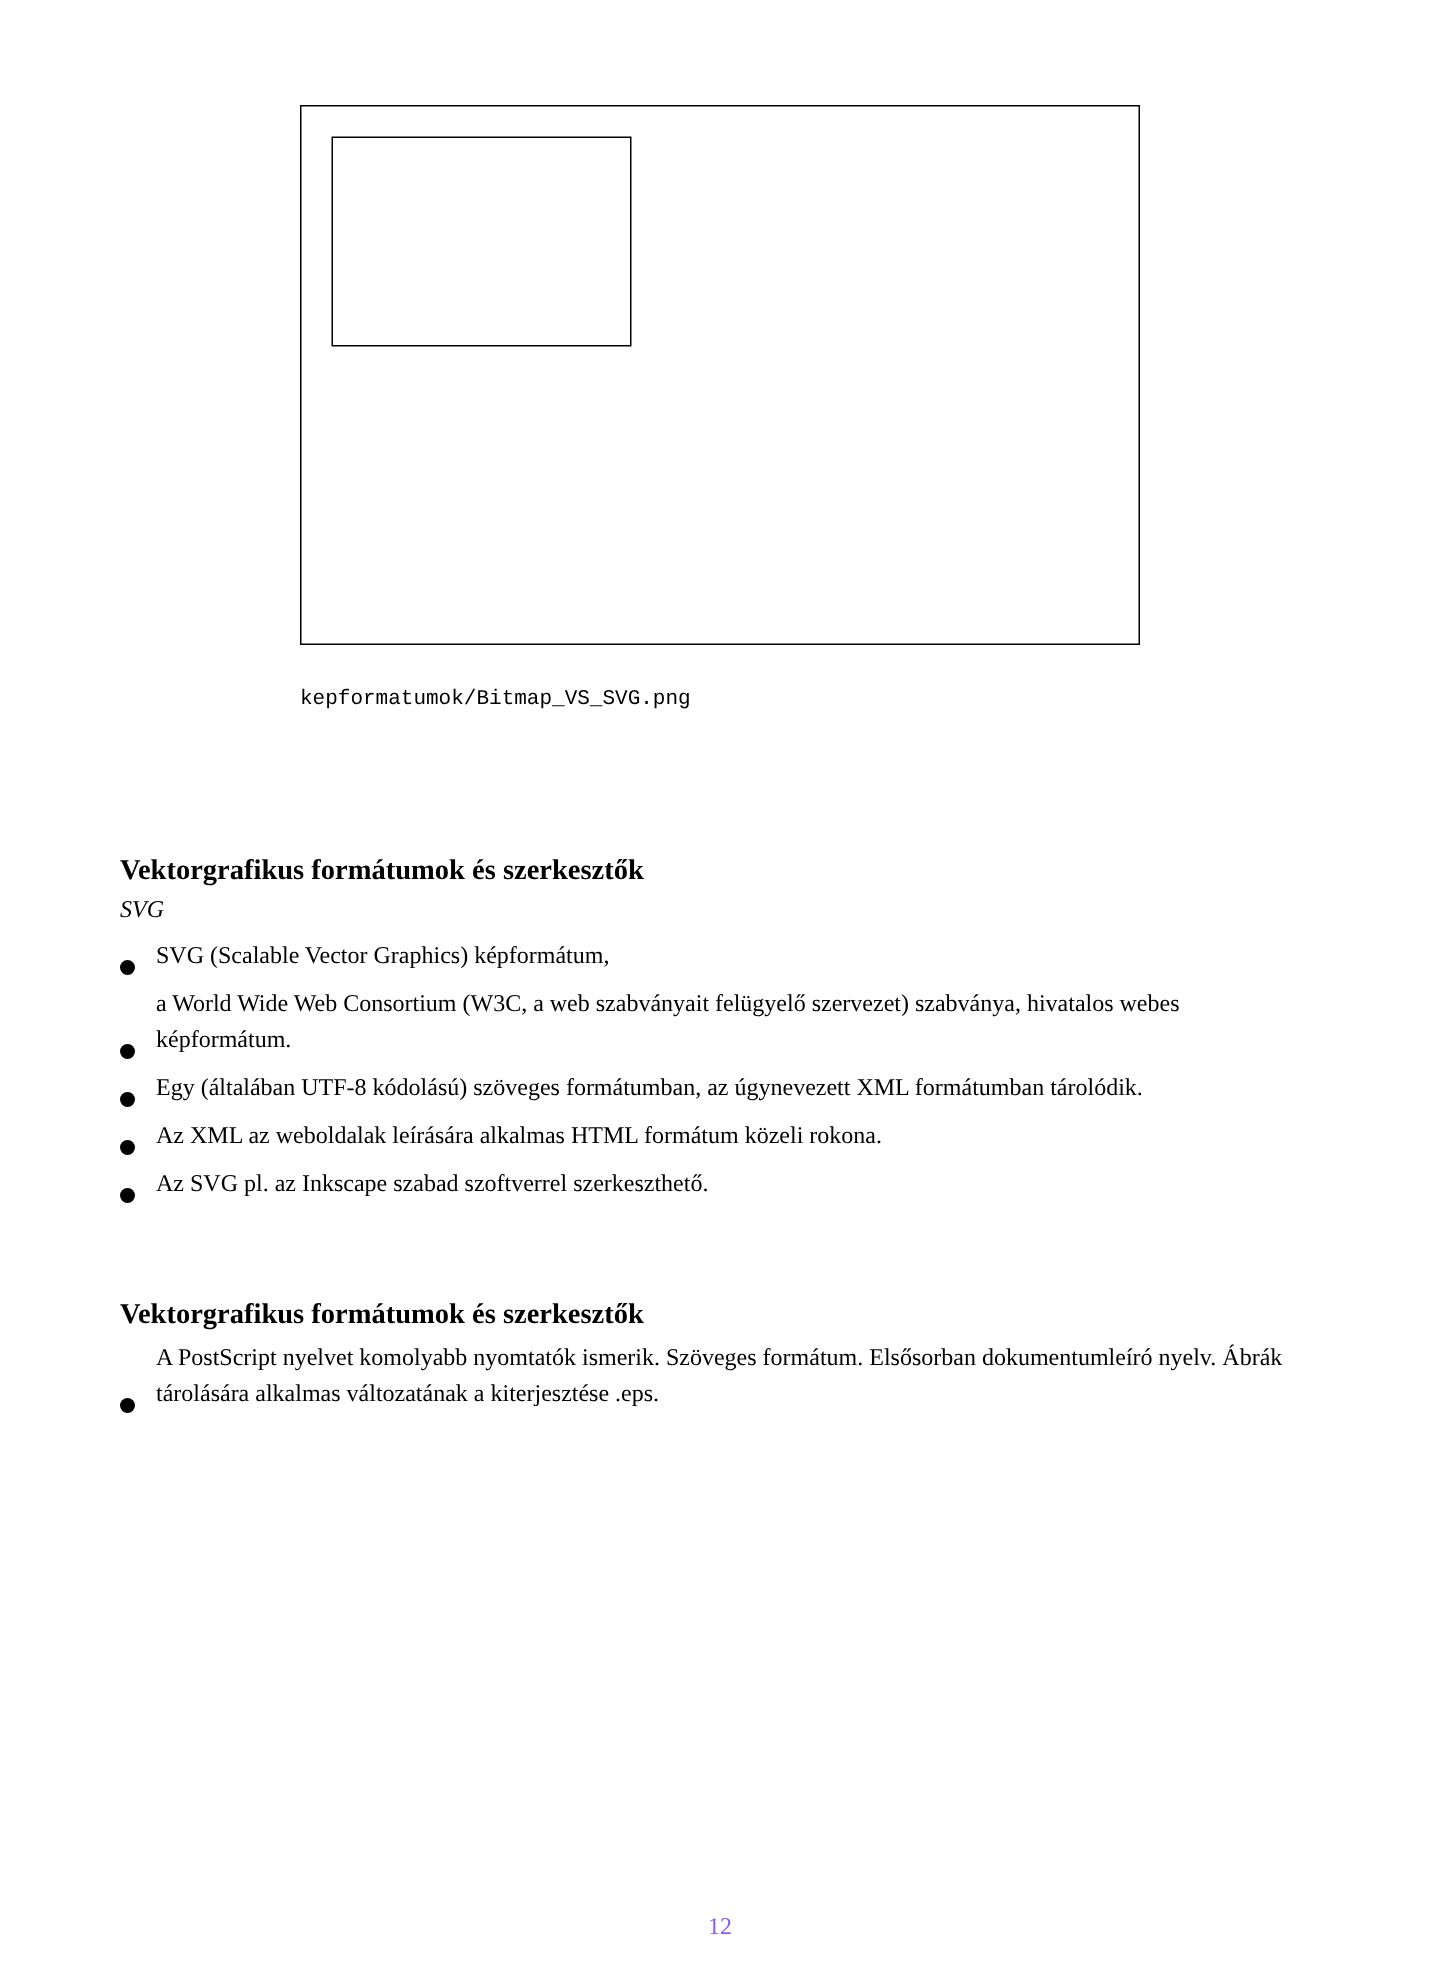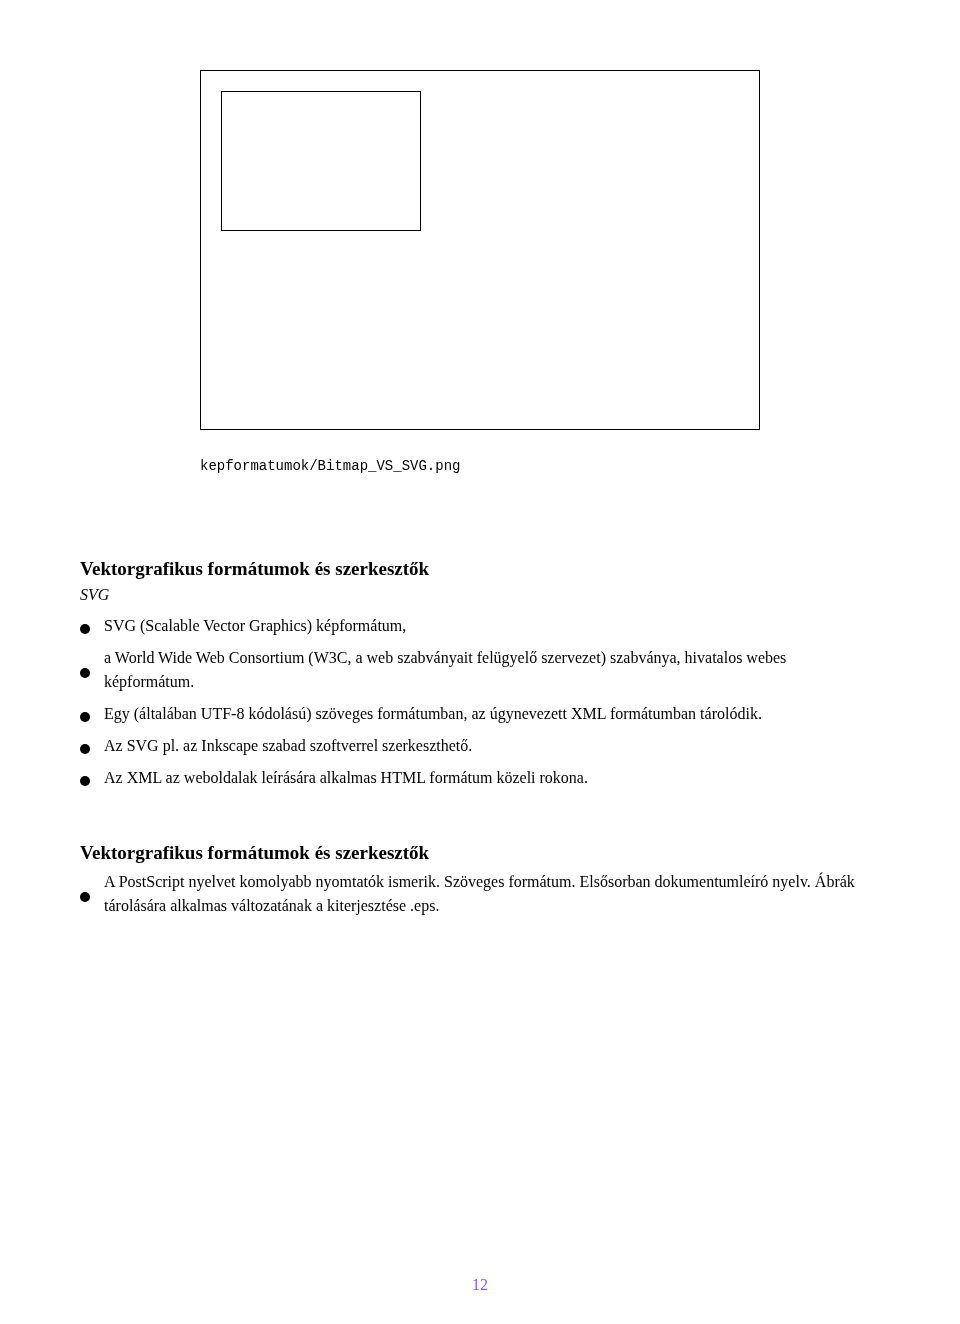--- a/index.html
+++ b/index.html
@@ -18,20 +18,21 @@
     }
 
     .page {
       width: 960px;
       min-height: 1324px;
       background: #ffffff;
       padding: 40px 80px 60px 80px;
       position: relative;
       display: flex;
       flex-direction: column;
+      gap: 12px;
     }
 
     .image-box {
       border: 1px solid #000000;
       width: 560px;
       height: 360px;
       margin: 30px auto 20px auto;
       display: flex;
       align-items: flex-start;
       justify-content: flex-start;
@@ -69,21 +70,21 @@
     }
 
     .bullet-list {
       list-style: none;
       margin: 0;
       padding: 0;
     }
 
     .bullet-list li {
       display: flex;
-      align-items: center;
+      align-items: flex-end;
       margin-bottom: 8px;
       line-height: 1.5;
       font-size: 16px;
     }
 
     .bullet-list li .bullet {
       display: inline-block;
       width: 10px;
       height: 10px;
       background: #000;
@@ -143,25 +144,25 @@
       <li>
         <span class="bullet"></span>
         <span class="text">a World Wide Web Consortium (W3C, a web szabványait felügyelő szervezet) szabványa, hivatalos webes képformátum.</span>
       </li>
       <li>
         <span class="bullet"></span>
         <span class="text">Egy (általában UTF-8 kódolású) szöveges formátumban, az úgynevezett XML formátumban tárolódik.</span>
       </li>
       <li>
         <span class="bullet"></span>
-        <span class="text">Az SVG pl. az Inkscape szabad szoftverrel szerkeszthető.</span>
+        <span class="text">Az XML az weboldalak leírására alkalmas HTML formátum közeli rokona.</span>
       </li>
       <li>
         <span class="bullet"></span>
-        <span class="text">Az XML az weboldalak leírására alkalmas HTML formátum közeli rokona.</span>
+        <span class="text">Az SVG pl. az Inkscape szabad szoftverrel szerkeszthető.</span>
       </li>
     </ul>
   </div>
 
   <div class="content-section">
     <div class="section-title">Vektorgrafikus formátumok és szerkesztők</div>
     <ul class="bullet-list">
       <li>
         <span class="bullet"></span>
         <span class="text">A PostScript nyelvet komolyabb nyomtatók ismerik. Szöveges formátum. Elsősorban dokumentumleíró nyelv. Ábrák tárolására alkalmas változatának a kiterjesztése .eps.</span>

